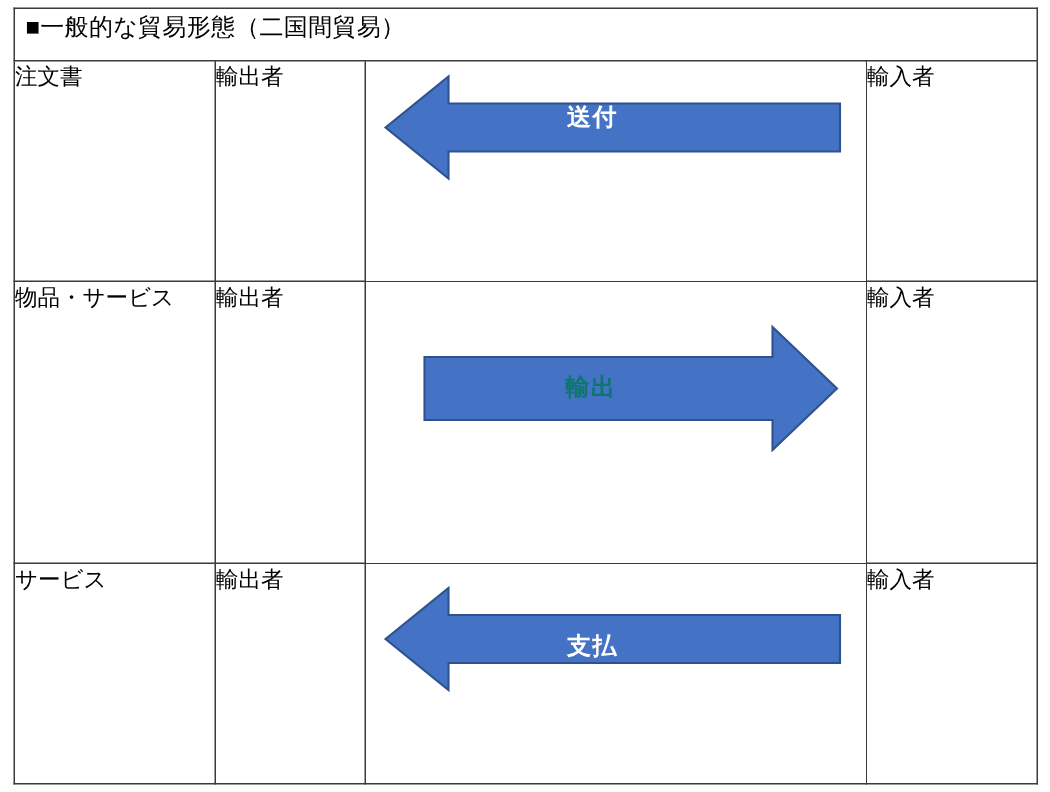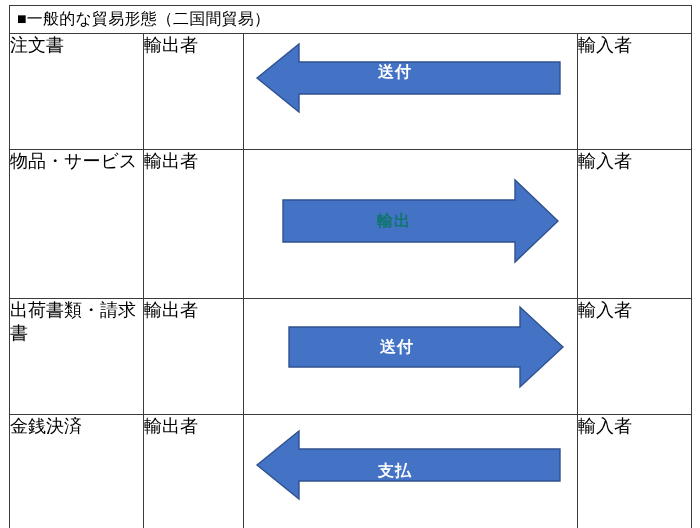--- a/index.html
+++ b/index.html
@@ -55,21 +55,21 @@
     font-weight: 500;
   }
 
   
   col.c-doc    { width: 134px; }
   col.c-exp    { width: 100px; }
   col.c-arrow  { width: 334px; }
   col.c-imp    { width: 114px; }
 
   .label-cell {
-    font-size: 18px;
+    font-size: 15px;
     line-height: 23px;
     padding: 7px 4px 0 7px;
     word-break: break-all;
   }
   .label-text {
     display: block;
   }
 
   
   .arrow-cell {
@@ -165,43 +165,24 @@
               <polygon points="275,43 232,2 232,22 0,22 0,64 232,64 232,84" fill="#4472C4" stroke="#2F528F" stroke-width="1.4" stroke-linejoin="miter"></polygon>
             </svg>
           </span>
           <span class="arrow-label" style="color: #0f766e;">輸出</span>
         </td>
         <td class="label-cell">
           <span class="label-text">輸入者</span>
         </td>
       </tr>
 
-      <tr class="row-3">
-        <td class="label-cell">
-          <span class="label-text">出荷書類・請求書</span>
-        </td>
-        <td class="label-cell">
-          <span class="label-text">輸出者</span>
-        </td>
-        <td class="arrow-cell">
-          <span class="arrow-wrap">
-            <svg class="arrow-svg" viewBox="0 0 274 84" width="274" height="84" preserveAspectRatio="none">
-              <polygon points="274,42 231,2 231,22 0,22 0,62 231,62 231,82" fill="#4472C4" stroke="#2F528F" stroke-width="1.4" stroke-linejoin="miter"></polygon>
-            </svg>
-          </span>
-          <span class="arrow-label" style="color: rgb(255, 255, 255);">送付</span>
-        </td>
-        <td class="label-cell">
-          <span class="label-text">輸入者</span>
-        </td>
-      </tr>
 
       <tr class="row-4">
         <td class="label-cell">
-          <span class="label-text">金銭決済</span>
+          <span class="label-text">サービス</span>
         </td>
         <td class="label-cell">
           <span class="label-text">輸出者</span>
         </td>
         <td class="arrow-cell">
           <span class="arrow-wrap">
             <svg class="arrow-svg" viewBox="0 0 303 72" width="303" height="72" preserveAspectRatio="none">
               <polygon points="0,36 42,2 42,20 303,20 303,52 42,52 42,70" fill="#4472C4" stroke="#2F528F" stroke-width="1.4" stroke-linejoin="miter"></polygon>
             </svg>
           </span>

